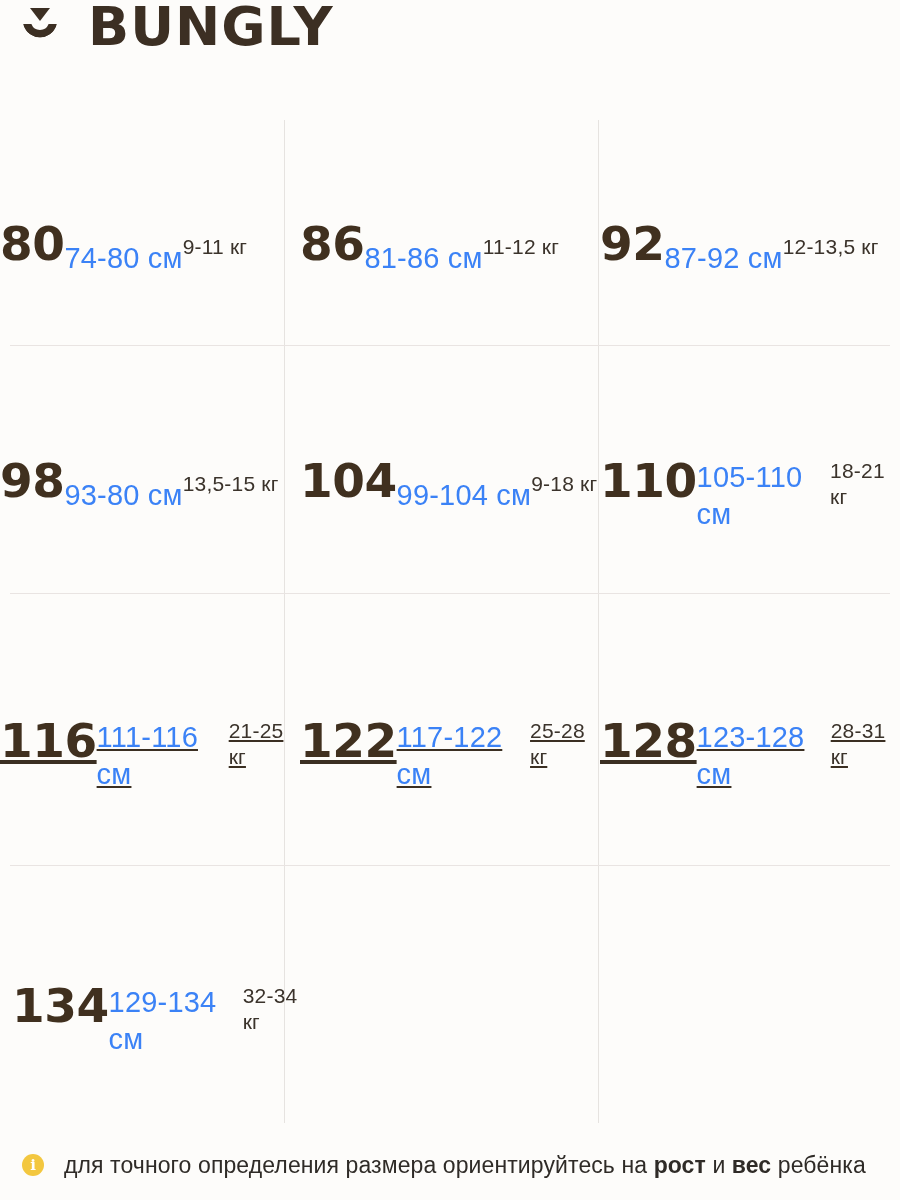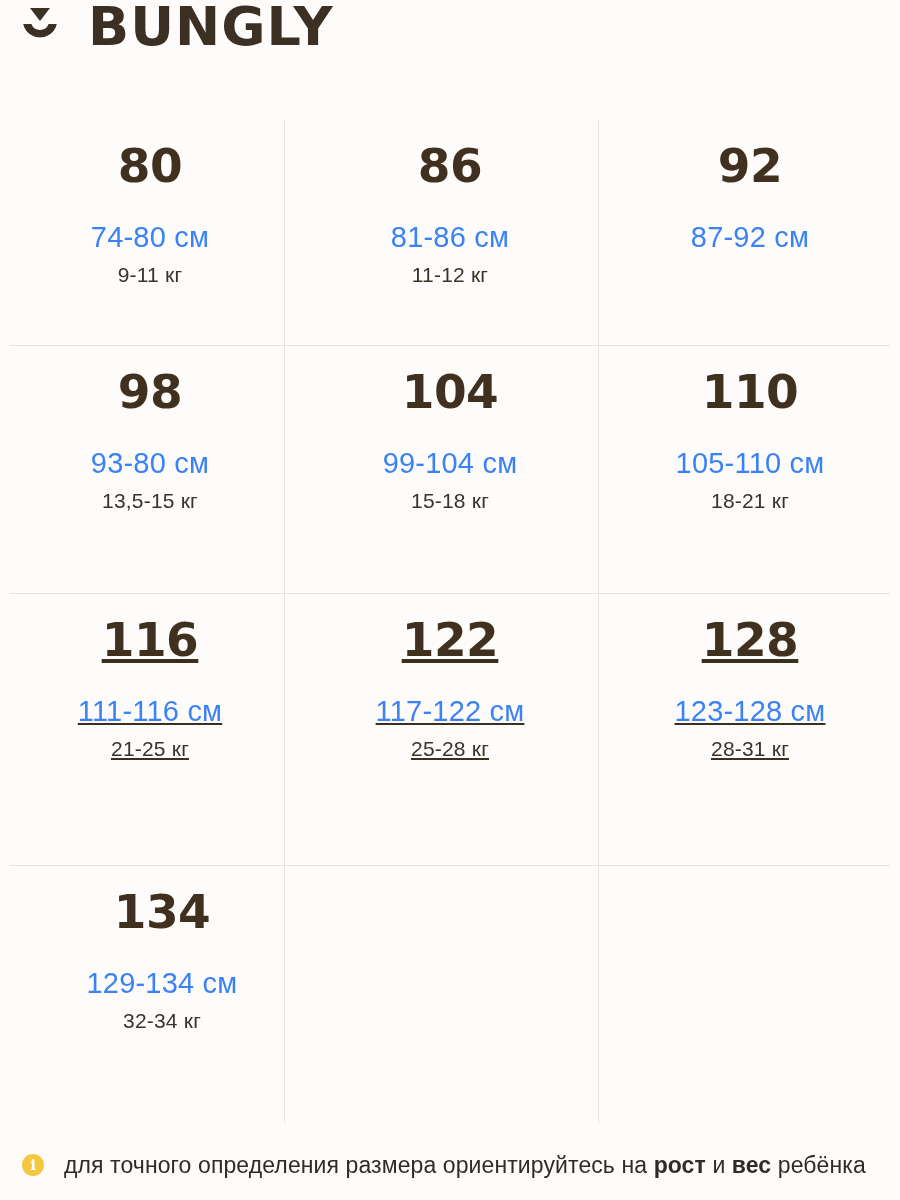--- a/index.html
+++ b/index.html
@@ -91,21 +91,21 @@
   }
   .row.r1 { top: 0;    height: 225px; }
   .row.r2 { top: 226px; height: 247px; }
   .row.r3 { top: 474px; height: 271px; text-decoration: underline; }
   .row.r4 { top: 746px; height: 257px; padding-left: 12px; }
 
   .cell {
     width: 300px;
     height: 100%;
     display: flex;
-    flex-direction: column;
+    flex-direction: row;
     align-items: center;
     justify-content: flex-start;
     box-sizing: border-box;
     padding-top: 22px;
   }
   .cell.empty { visibility: hidden; }
 
   .cell-size {
     font-size: 47px;
     font-weight: bold;
@@ -200,33 +200,34 @@
         <div class="cell-weight">9-11 кг</div>
       </div>
       <div class="cell">
         <div class="cell-size">86</div>
         <div class="cell-height">81-86 см</div>
         <div class="cell-weight">11-12 кг</div>
       </div>
       <div class="cell">
         <div class="cell-size">92</div>
         <div class="cell-height">87-92 см</div>
+        <div class="cell-weight">12-13,5 кг</div>
       </div>
     </div>
 
     <div class="row r2">
       <div class="cell">
         <div class="cell-size">98</div>
         <div class="cell-height">93-80 см</div>
         <div class="cell-weight">13,5-15 кг</div>
       </div>
       <div class="cell">
         <div class="cell-size">104</div>
         <div class="cell-height">99-104 см</div>
-        <div class="cell-weight">15-18 кг</div>
+        <div class="cell-weight">9-18 кг</div>
       </div>
       <div class="cell">
         <div class="cell-size">110</div>
         <div class="cell-height">105-110 см</div>
         <div class="cell-weight">18-21 кг</div>
       </div>
     </div>
 
     <div class="row r3">
       <div class="cell">

